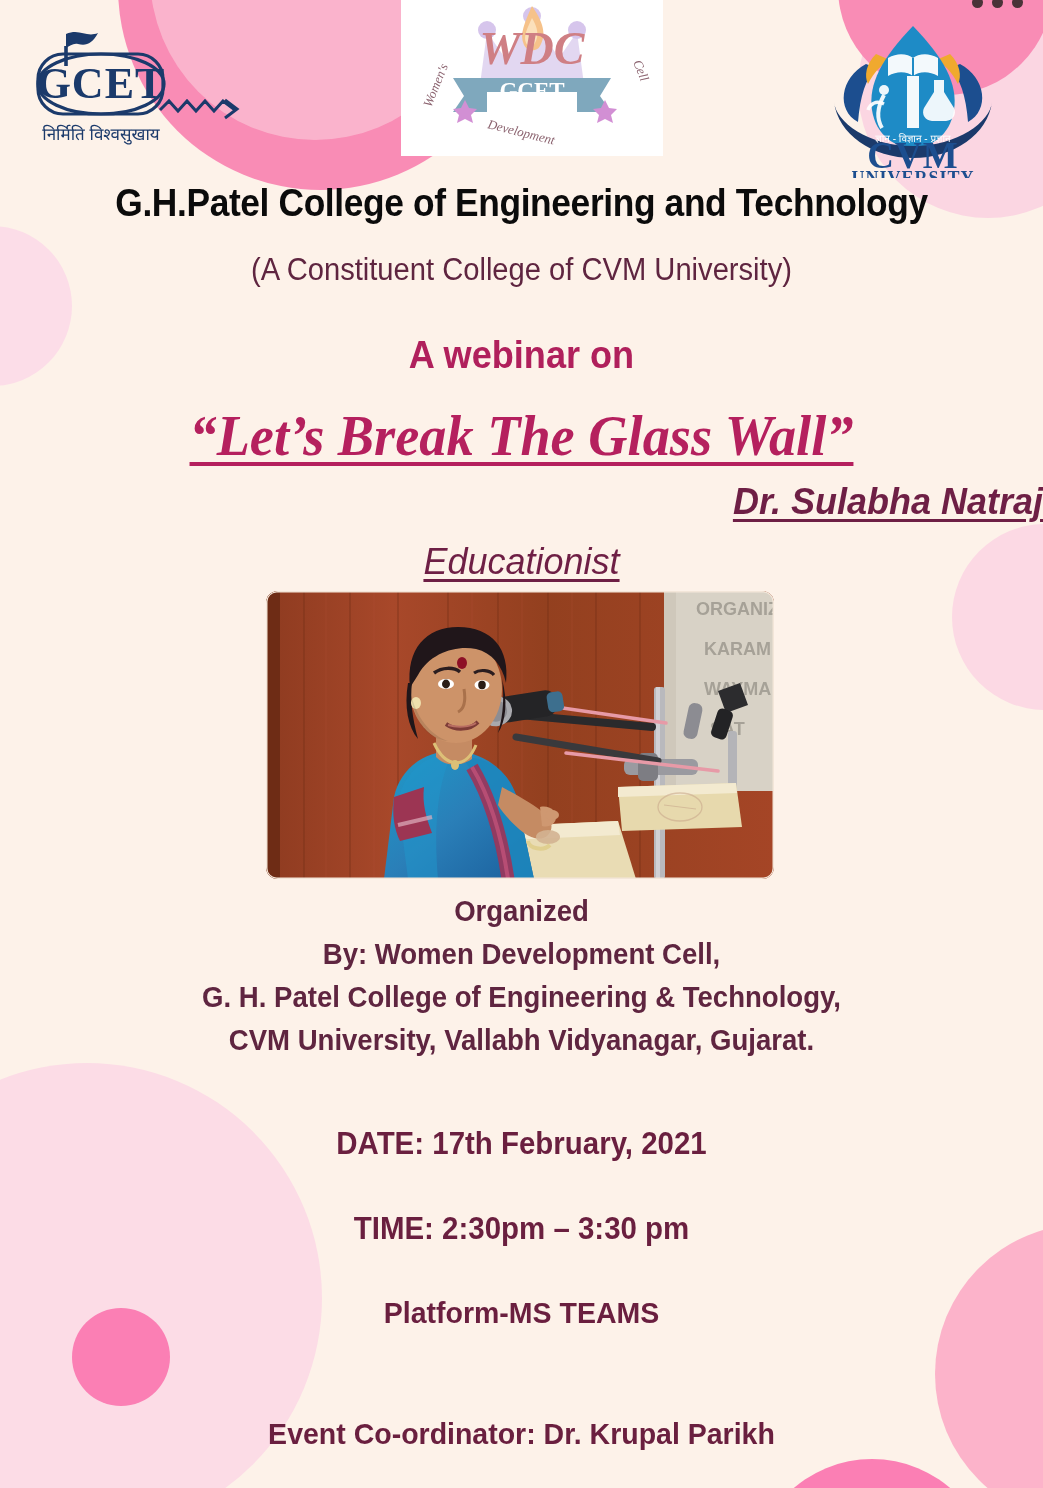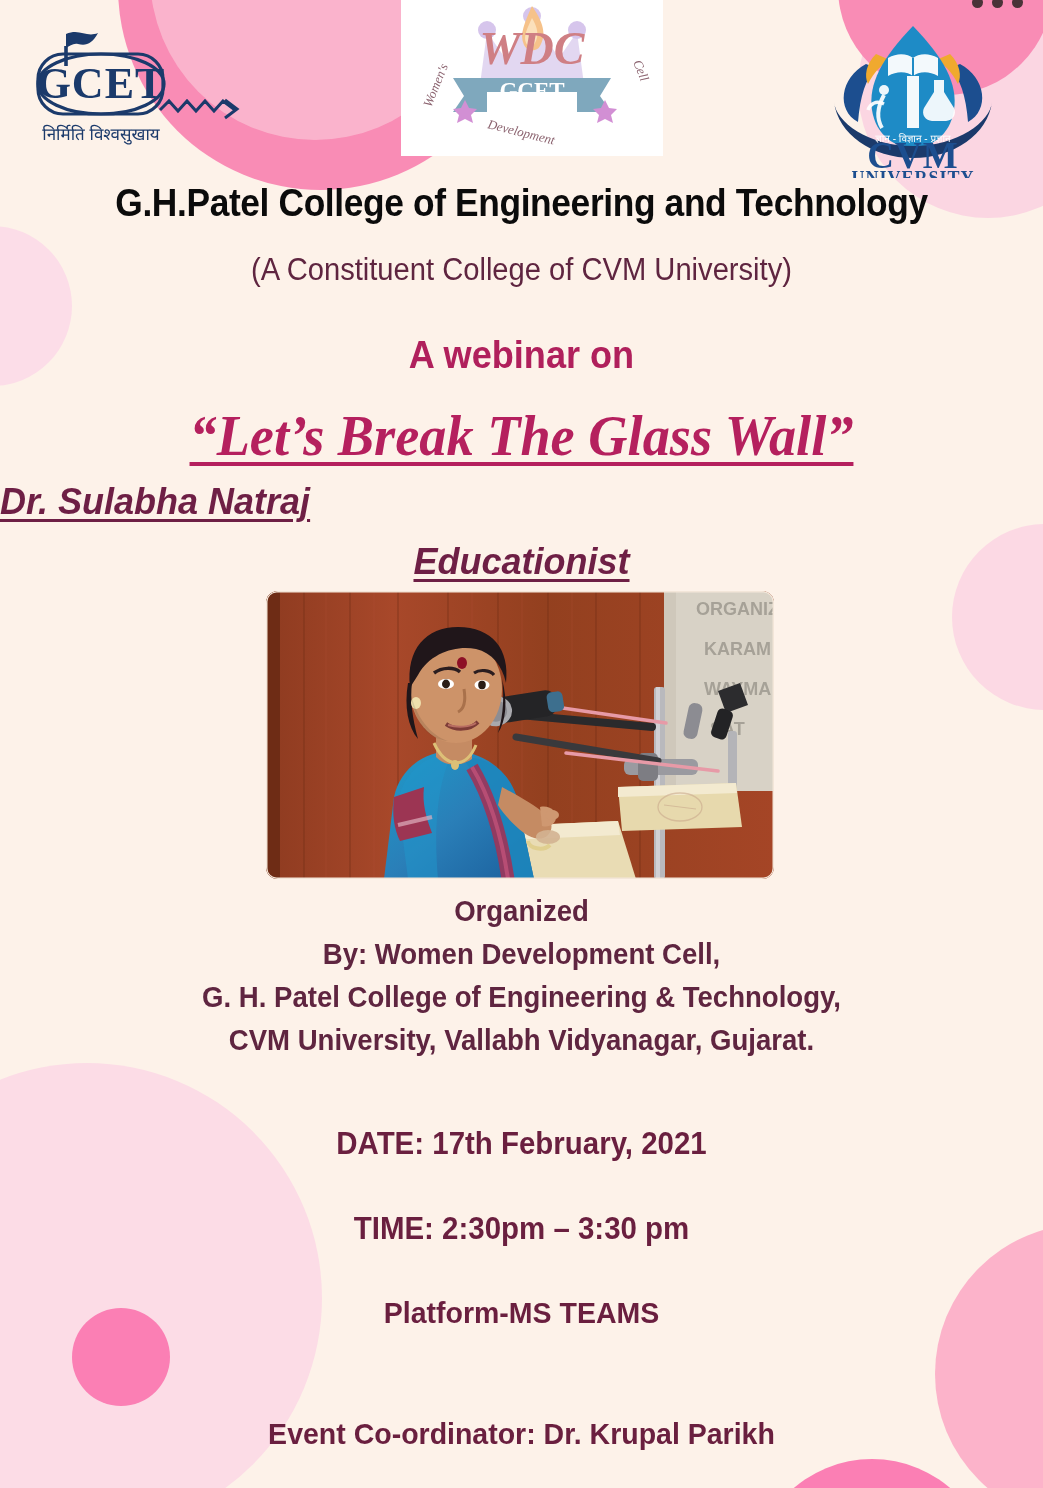--- a/index.html
+++ b/index.html
@@ -72,31 +72,31 @@
     font-size: 56px; font-weight: bold; font-style: italic;
     color: #b5205e;
     text-decoration: underline;
     text-decoration-thickness: 4px;
     text-underline-offset: 7px;
     transform: scaleX(0.97); transform-origin: center;
     white-space: nowrap;
   }
   .speaker-name {
     position: absolute; left: 0; top: 481px; width: 1043px;
-    text-align: left;
+    text-align: right;
     font-size: 36px; font-weight: bold; font-style: italic;
     color: #6e1f45;
     text-decoration: underline;
     text-decoration-thickness: 3px;
     text-underline-offset: 5px;
   }
   .speaker-role {
     position: absolute; left: 0; top: 541px; width: 1043px;
     text-align: center;
-    font-size: 36px; font-weight: bold; font-style: italic;
+    font-size: 36px; font-weight: normal; font-style: italic;
     color: #6e1f45;
     text-decoration: underline;
     text-decoration-thickness: 3px;
     text-underline-offset: 5px;
   }
 
   
   .photo-wrap {
     position: absolute; left: 266px; top: 591px;
     width: 508px; height: 288px;

